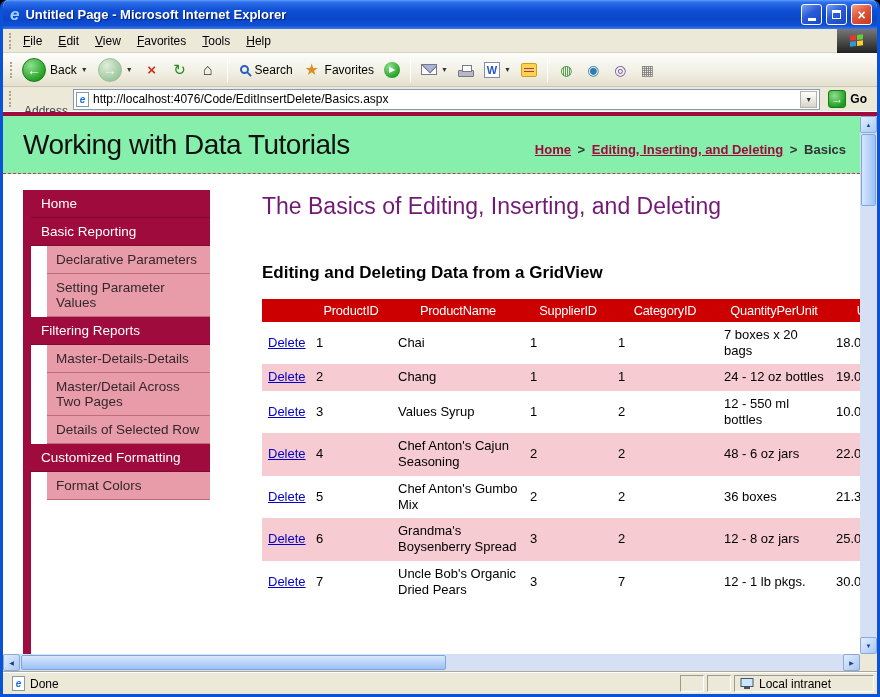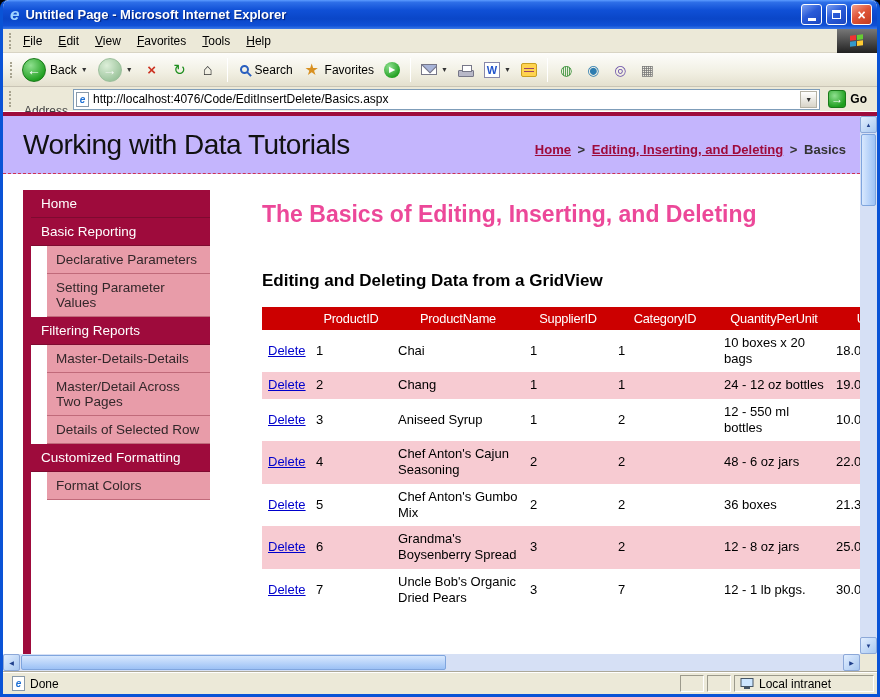--- a/index.html
+++ b/index.html
@@ -74,34 +74,34 @@
   .right-col { width:17px; flex:0 0 17px; display:flex; flex-direction:column; }
   
   .v-scroll { flex:1; display:flex; flex-direction:column; background:#D6E0F5; }
   .h-scroll { height:17px; flex:0 0 17px; display:flex; background:#D6E0F5; }
   .sc-btn { width:17px; height:17px; flex:0 0 17px; background:linear-gradient(135deg,#E2EEFF,#A8C8F0); border:1px solid #8CA8D8; border-radius:2px; color:#20408C; font-size:6px; display:flex; align-items:center; justify-content:center; }
   .v-thumb { margin:1px; height:72px; background:linear-gradient(90deg,#D8E8FE,#9CC1F5); border:1px solid #7FA5DE; border-radius:2px; }
   .h-thumb { margin:1px; width:425px; background:linear-gradient(180deg,#D8E8FE,#9CC1F5); border:1px solid #7FA5DE; border-radius:2px; }
   .sc-spacer { flex:1; }
   .corner { height:17px; flex:0 0 17px; background:#ECE9D8; }
   
-  .page-header { display:flex; justify-content:space-between; align-items:flex-start; padding:13px 14px 12px 20px; border-bottom:1px dashed #CC3355; background:#c4b5fd; }
+  .page-header { display:flex; justify-content:space-between; align-items:flex-start; padding:13px 14px 12px 20px; border-bottom:1px dashed #CC3355; background:#86efac; }
   .site-title { font-size:28px; color:#111; letter-spacing:-0.5px; }
   .breadcrumb { font-size:13px; font-weight:bold; padding-top:13px; white-space:nowrap; }
   .breadcrumb a { color:#9E0B3C; text-decoration:underline; }
   .crumb-sep { color:#333; padding:0 3px; }
   .crumb-current { color:#333; }
   .page-body { display:flex; padding-top:16px; background:#fff; }
   
   .sidebar { margin-left:20px; width:187px; flex:0 0 187px; border-left:8px solid #9E0B3C; min-height:600px; }
   .side-head { background:#9E0B3C; color:#fff; font-size:13.5px; padding:6px 6px 6px 10px; border-bottom:1px solid #7E0A30; }
   .side-sub { background:#E89CA9; color:#33272A; font-size:13.5px; padding:6px 6px 6px 9px; margin-left:16px; border-bottom:1px solid #C06A7A; }
   
   .main { flex:1; padding-left:52px; min-width:0; }
-  .main h1 { font-size:23px; font-weight:bold; color:#ec4899; width:520px; line-height:1.25; margin:10px 0 0; }
+  .main h1 { font-size:23px; font-weight:normal; color:#701a75; width:520px; line-height:1.25; margin:2px 0 0; }
   .main h2 { font-size:17px; font-weight:bold; color:#000; margin:42px 0 16px; }
   table.grid { border-collapse:collapse; table-layout:fixed; width:640px; font-size:13px; }
   table.grid th { background:#CC0000; color:#fff; font-weight:normal; font-size:12.8px; letter-spacing:-0.2px; padding:4px 4px; text-align:center; white-space:nowrap; overflow:visible; }
   table.grid td { padding:5px 6px; vertical-align:middle; color:#000; line-height:1.25; }
   tr.alt td { background:#F7CBD2; }
   td.del a { color:#0000CC; text-decoration:underline; font-size:13px; }
   
   .statusbar { height:23px; flex:0 0 23px; background:#ECE9D8; border-top:1px solid #ACA899; box-shadow:inset 0 1px 0 #fff; display:flex; align-items:stretch; gap:3px; padding:3px 3px 2px; }
   .pane { border:1px solid; border-color:#9C9A8C #FFF #FFF #9C9A8C; display:flex; align-items:center; gap:5px; padding:0 5px; font-size:12px; color:#000; }
   .pane-main { flex:1; border-color:transparent; }
@@ -279,36 +279,36 @@
                 <th>CategoryID</th>
                 <th>QuantityPerUnit</th>
                 <th>Uni</th>
               </tr>
               <tr>
                 <td class="del"><a href="#">Delete</a></td>
                 <td>1</td>
                 <td>Chai</td>
                 <td>1</td>
                 <td>1</td>
-                <td>10 boxes x 20 bags</td>
+                <td>7 boxes x 20 bags</td>
                 <td>18.0</td>
               </tr>
               <tr class="alt">
                 <td class="del"><a href="#">Delete</a></td>
                 <td>2</td>
                 <td>Chang</td>
                 <td>1</td>
                 <td>1</td>
                 <td>24 - 12 oz bottles</td>
                 <td>19.0</td>
               </tr>
               <tr>
                 <td class="del"><a href="#">Delete</a></td>
                 <td>3</td>
-                <td>Aniseed Syrup</td>
+                <td>Values Syrup</td>
                 <td>1</td>
                 <td>2</td>
                 <td>12 - 550 ml bottles</td>
                 <td>10.0</td>
               </tr>
               <tr class="alt">
                 <td class="del"><a href="#">Delete</a></td>
                 <td>4</td>
                 <td>Chef Anton's Cajun Seasoning</td>
                 <td>2</td>

